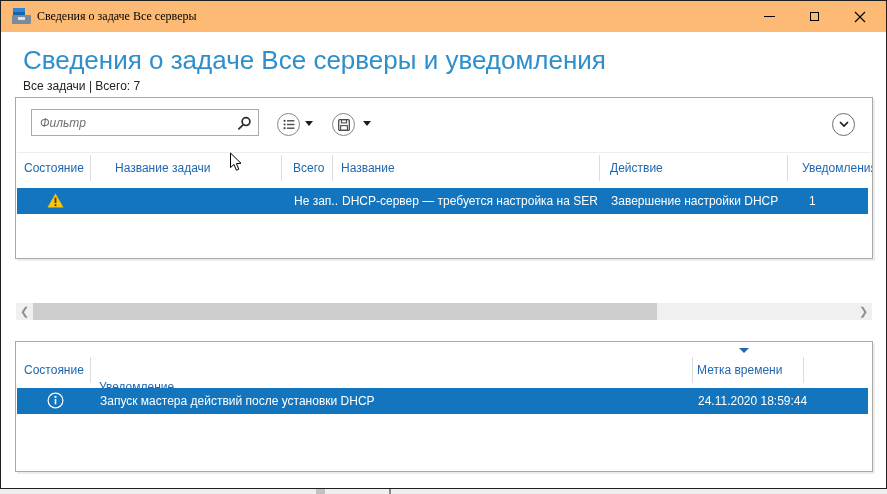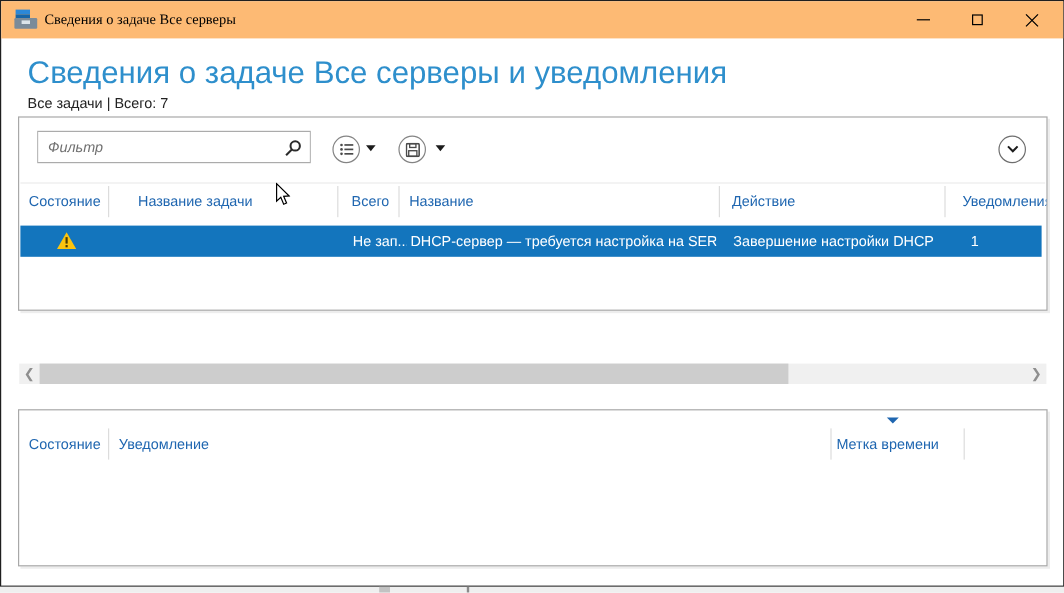--- a/index.html
+++ b/index.html
@@ -164,27 +164,36 @@
 
       <div class="hscroll">
         <div class="hs-arrow hs-left">❮</div>
         <div class="hs-thumb"></div>
         <div class="hs-arrow hs-right">❯</div>
       </div>
     </div>
 
     <div class="panel panel-notif">
       <div class="th" style="left:8px;  top:13px;">Состояние</div>
-      <div class="th" style="left:83px; top:13px;">Уведомление</div>
+      <div class="th" style="left:83px; top:30px;">Уведомление</div>
       <div class="th" style="left:681px;top:13px;">Метка времени</div>
       <div class="sort-desc" style="left:723px; top:6px;"></div>
       <div class="sep" style="left:74px; top:15px; height:26px;"></div>
       <div class="sep" style="left:676px;top:15px; height:26px;"></div>
       <div class="sep" style="left:787px;top:15px; height:26px;"></div>
 
+      <div class="row-sel" style="top:46px;">
+        <svg style="position:absolute; left:30px; top:4px;" width="17" height="17" viewBox="0 0 17 17">
+          <circle cx="8.5" cy="8.5" r="7.4" stroke="#fff" stroke-width="1.2" fill="none"></circle>
+          <circle cx="8.5" cy="4.9" r="1.15" fill="#fff"></circle>
+          <rect x="7.7" y="7" width="1.6" height="5.3" fill="#fff"></rect>
+        </svg>
+        <div class="cell" style="left:83px; width:560px;">Запуск мастера действий после установки DHCP</div>
+        <div class="cell" style="left:681px;">24.11.2020 18:59:44</div>
+      </div>
     </div>
 
     <svg class="cursor" width="13" height="20" viewBox="0 0 13 20">
       <path d="M1.5 1 L1.5 15.6 L5 12.4 L7.4 18.2 L9.8 17.2 L7.4 11.6 L12 11.3 Z" fill="#fff" stroke="#000" stroke-width="1"></path>
     </svg>
   </div>
 
   <div class="below">
     <div class="m1"></div>
       <div class="m2"></div>

